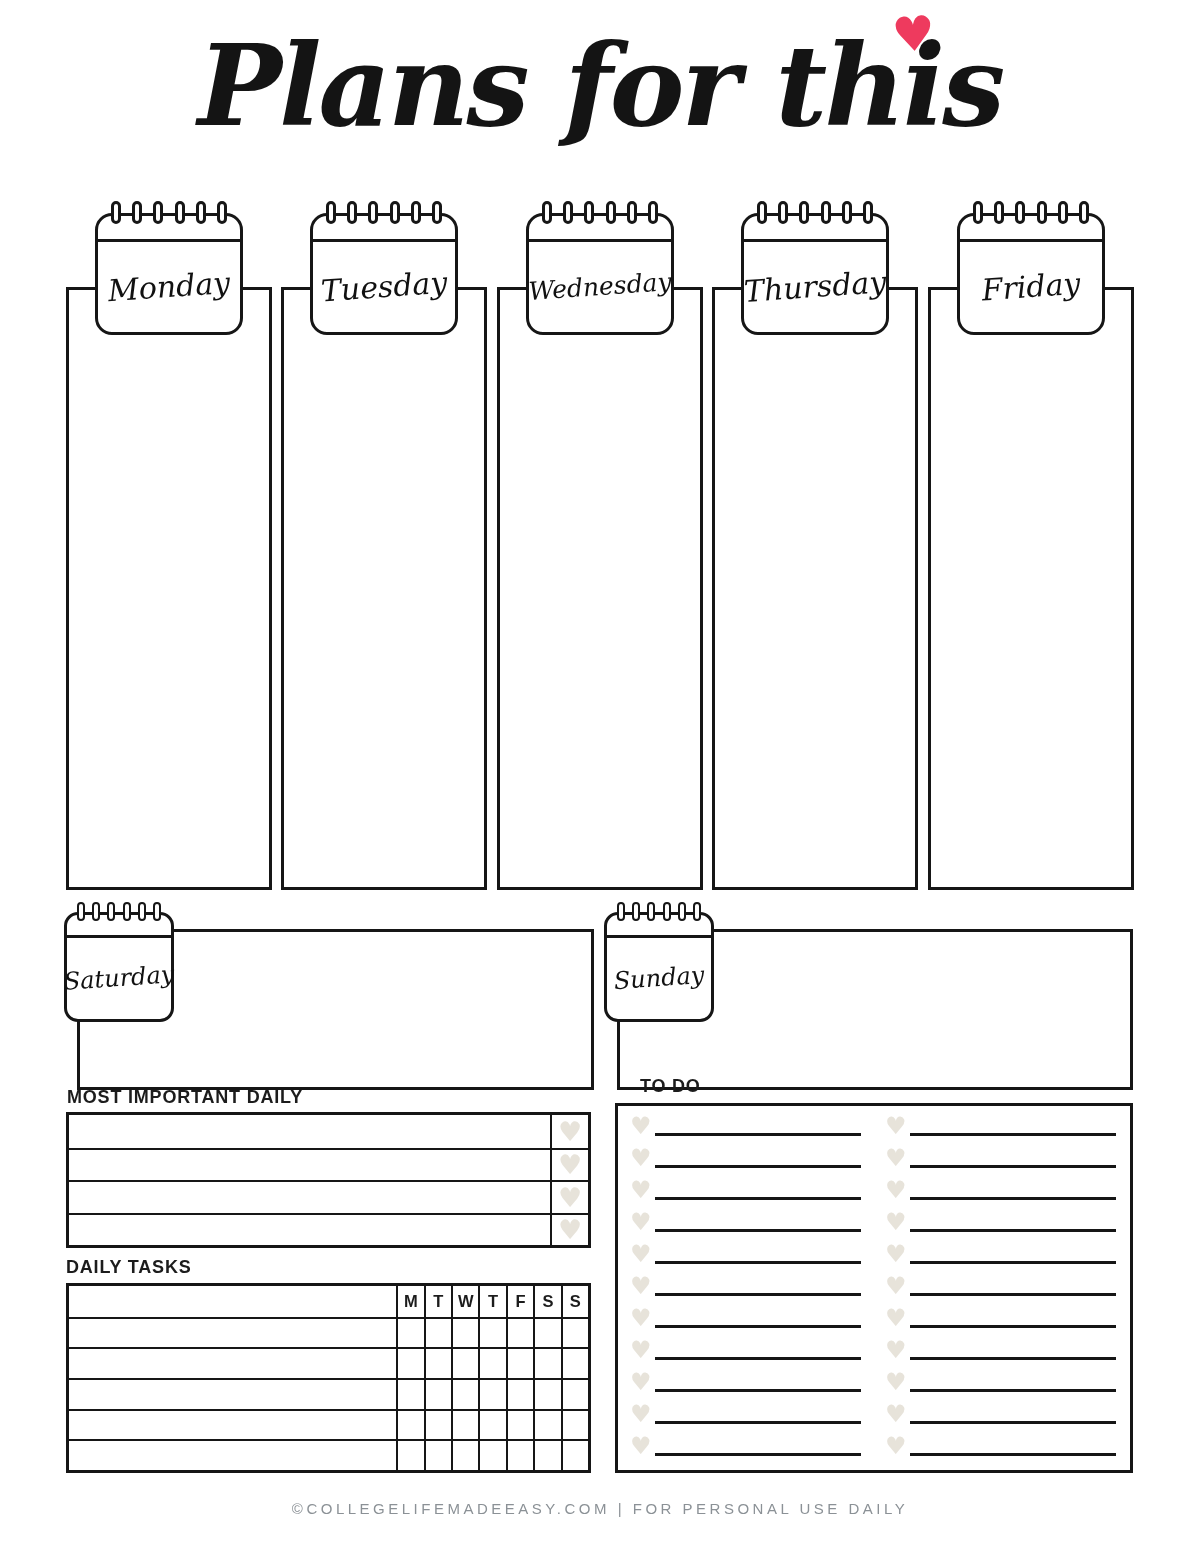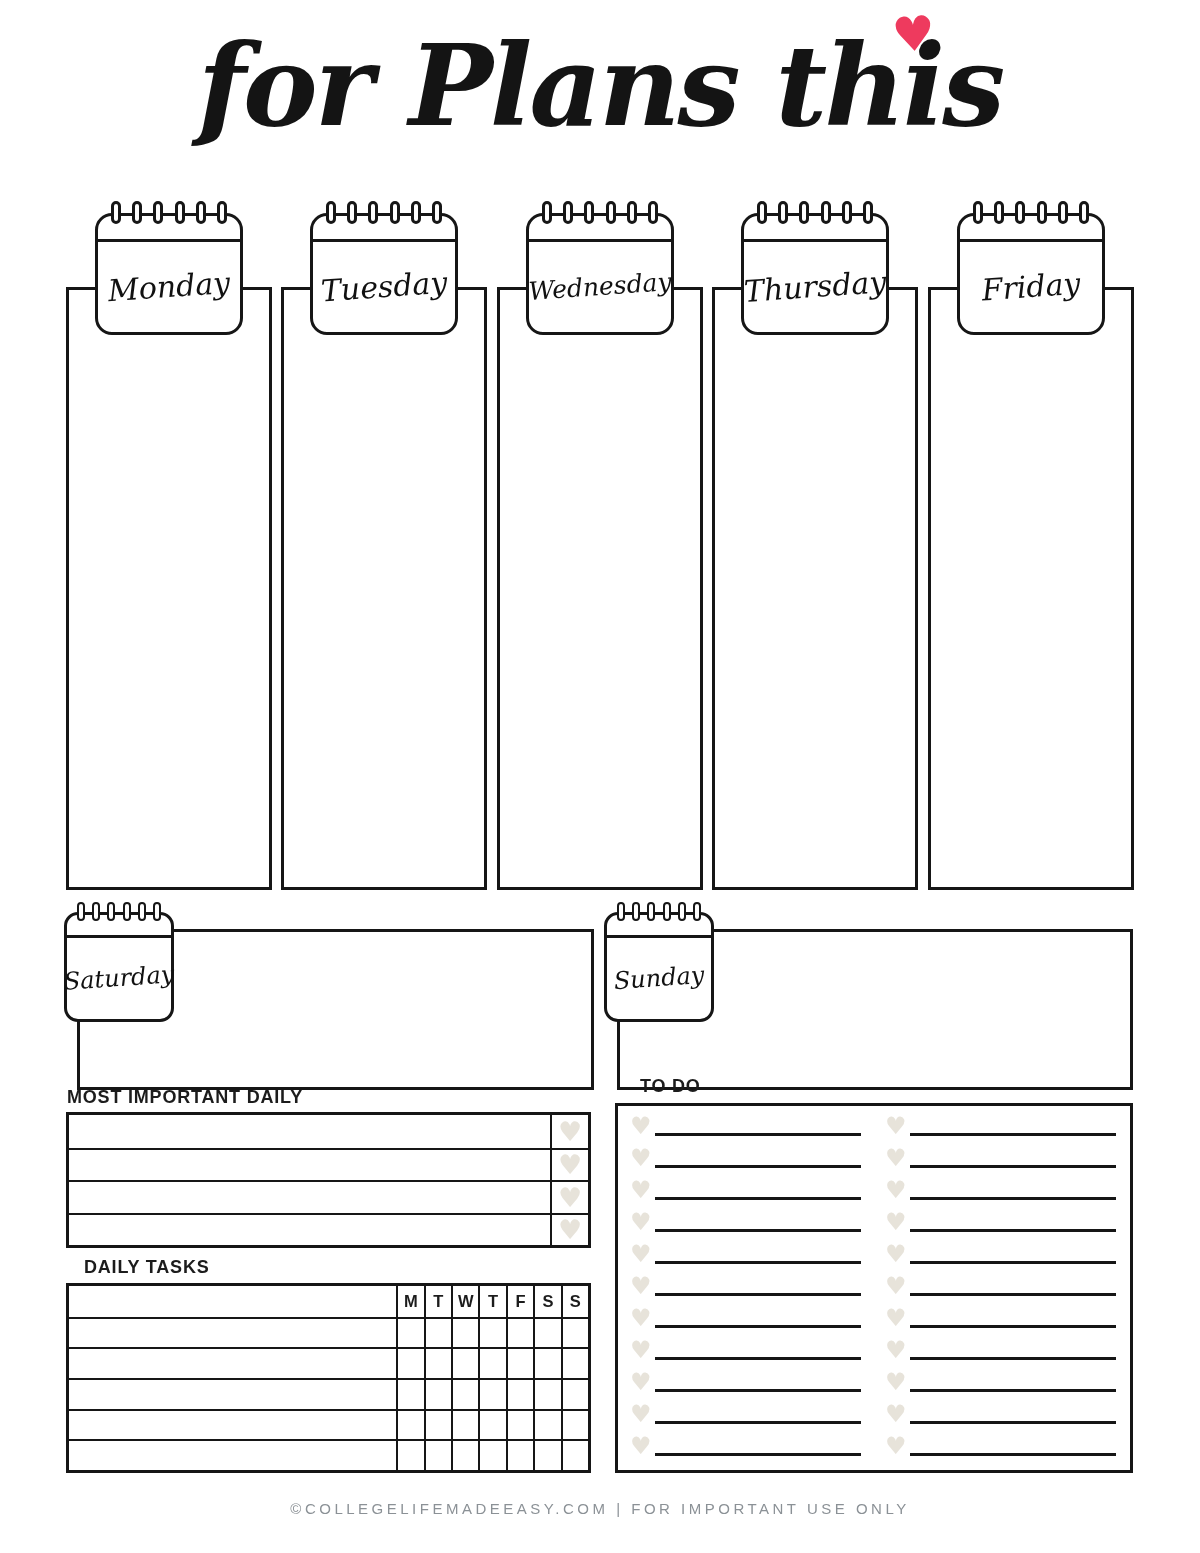--- a/index.html
+++ b/index.html
@@ -67,21 +67,21 @@
   .sat-box{left:77px;width:517px;}
   .sun-box{left:617px;width:516px;}
   .weekend-notes{position:absolute;inset:6px;}
 
   
   .sec-h{
     position:absolute;font-size:18px;font-weight:700;letter-spacing:0.8px;
     color:#1c1c1c;font-family:"Liberation Sans",sans-serif;
   }
   .mit-h{left:67px;top:1087px;}
-  .daily-h{left:84px;top:1257px;}
+  .daily-h{left:66px;top:1257px;}
   .todo-h{left:640px;top:1076px;}
 
   
   .mit-table{
     position:absolute;left:66px;top:1112px;width:525px;height:136px;
     border:3px solid var(--ink);background:#fff;
     display:grid;grid-template-rows:repeat(4,1fr);
   }
   .mit-row{display:flex;}
   .mit-row.bt{border-top:2.5px solid var(--ink);}
@@ -126,22 +126,22 @@
     color:var(--footer-col);font-size:15px;letter-spacing:3.5px;
     font-family:"Liberation Sans",sans-serif;
   }
 </style>
 </head>
 <body>
 
 <div class="page">
 
   <header class="title">
+    <span>Plans</span>
     <span>for</span>
-    <span>Plans</span>
     <span class="this-wrap">
       <span>this</span>
       <span class="title-heart">♥</span>
     </span>
   </header>
 
   <section id="weekdays">
       <div class="day-col" style="left: 66px;">
         <div class="cal">
           <div class="rings">
@@ -417,15 +417,15 @@
       <div class="todo-row">
         <span class="todo-heart">♥</span>
         <div class="todo-line"></div>
       </div>
       <div class="todo-row">
         <span class="todo-heart">♥</span>
         <div class="todo-line"></div>
       </div>
     </div>
 
-  <footer class="footer">©COLLEGELIFEMADEEASY.COM | FOR IMPORTANT USE ONLY</footer>
+  <footer class="footer">©COLLEGELIFEMADEEASY.COM | FOR PERSONAL USE DAILY</footer>
 
 </div>
 
 </body></html>

